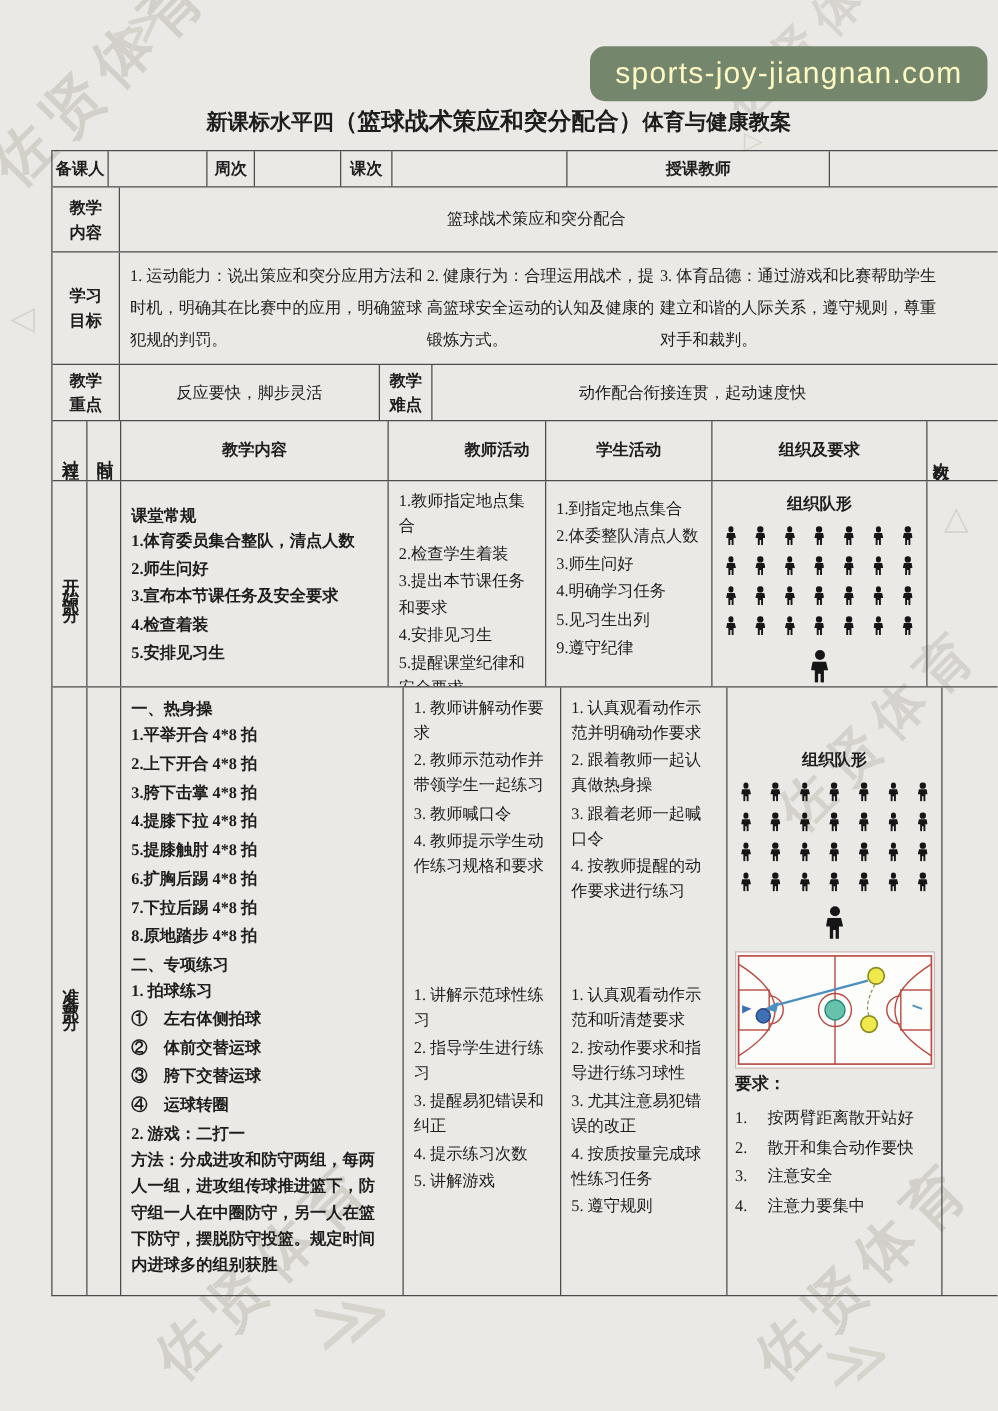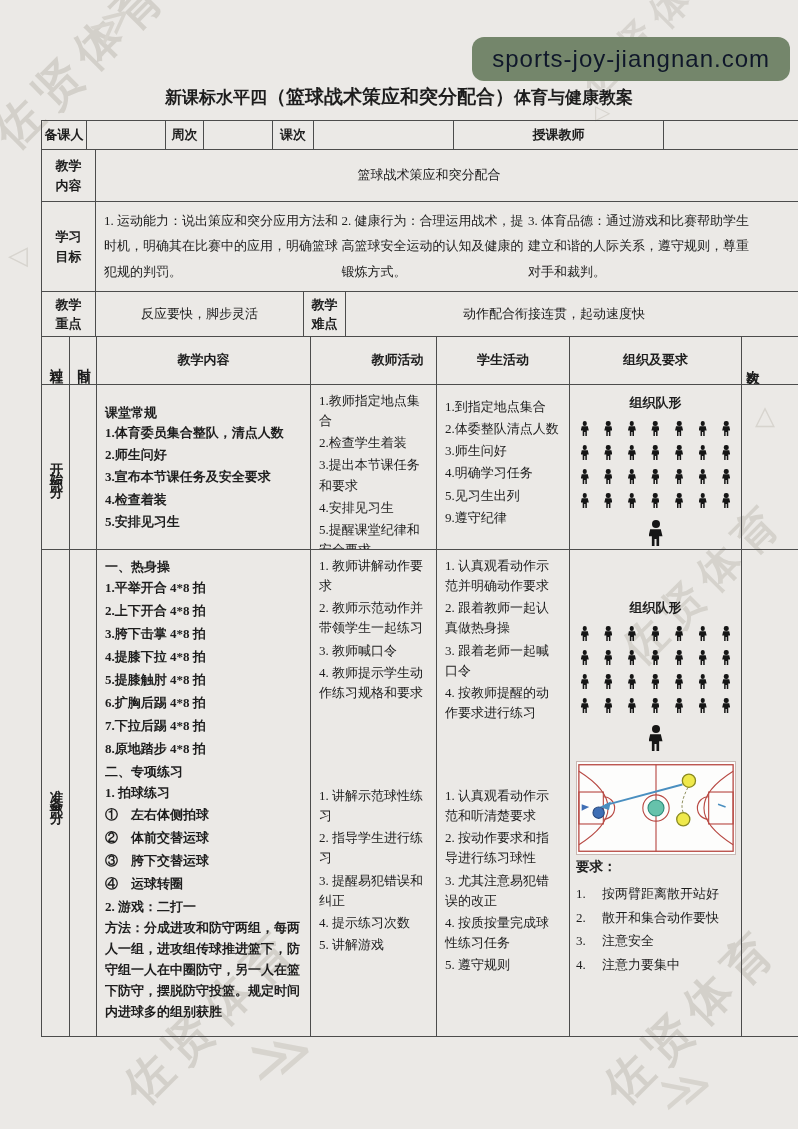--- a/index.html
+++ b/index.html
@@ -9,21 +9,21 @@
     font-family:"Liberation Serif","DejaVu Serif",serif;
     color:#1d1d1d;
   }
   
   .wm{position:absolute;color:#d3d0ca;font-weight:700;pointer-events:none;
       transform:rotate(-45deg);white-space:nowrap;letter-spacing:10px;z-index:0;}
   .deco{position:absolute;color:#d7d4ce;pointer-events:none;z-index:0;font-weight:400;}
   
   .badge{
     position:absolute;top:37px;right:8px;z-index:3;
-    background:#74866b;color:#0f172a;border-radius:12px;
+    background:#74866b;color:#fef9c3;border-radius:12px;
     padding:8px 20px;font-family:"Liberation Sans","DejaVu Sans",sans-serif;
     font-size:24px;letter-spacing:1px;
   }
   
   .title{
     position:absolute;top:84px;left:0;width:100%;text-align:center;z-index:2;
     font-size:17px;font-weight:700;white-space:nowrap;
   }
   .title .paren{font-size:19px;font-weight:700;}
   
@@ -228,21 +228,21 @@
       <p class="li">8.原地踏步 4*8 拍</p>
       <p>二、专项练习</p>
       <p>1.  拍球练习</p>
       <p class="li">①　左右体侧拍球</p>
       <p class="li">②　体前交替运球</p>
       <p class="li">③　胯下交替运球</p>
       <p class="li">④　运球转圈</p>
       <p>2.  游戏：二打一</p>
       <p>方法：分成进攻和防守两组，每两人一组，进攻组传球推进篮下，防守组一人在中圈防守，另一人在篮下防守，摆脱防守投篮。规定时间内进球多的组别获胜</p>
     </div>
-    <div class="cell pad" style="width:126px;">
+    <div class="cell pad" style="width:126px;margin-left:12px;">
       <div style="height:230px;">
         <p class="li">1.  教师讲解动作要求</p>
         <p class="li">2.  教师示范动作并带领学生一起练习</p>
         <p class="li">3.  教师喊口令</p>
         <p class="li">4.  教师提示学生动作练习规格和要求</p>
       </div>
       <div>
         <p class="li">1.  讲解示范球性练习</p>
         <p class="li">2.  指导学生进行练习</p>
         <p class="li">3.  提醒易犯错误和纠正</p>

